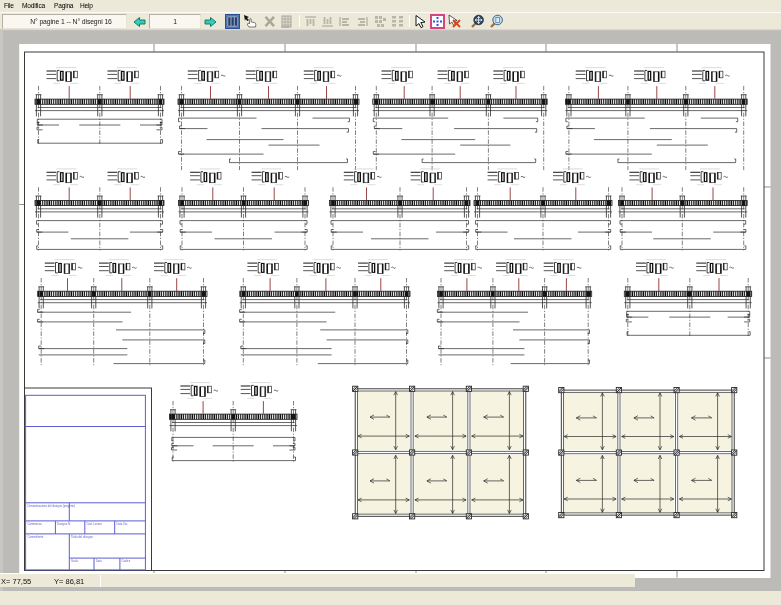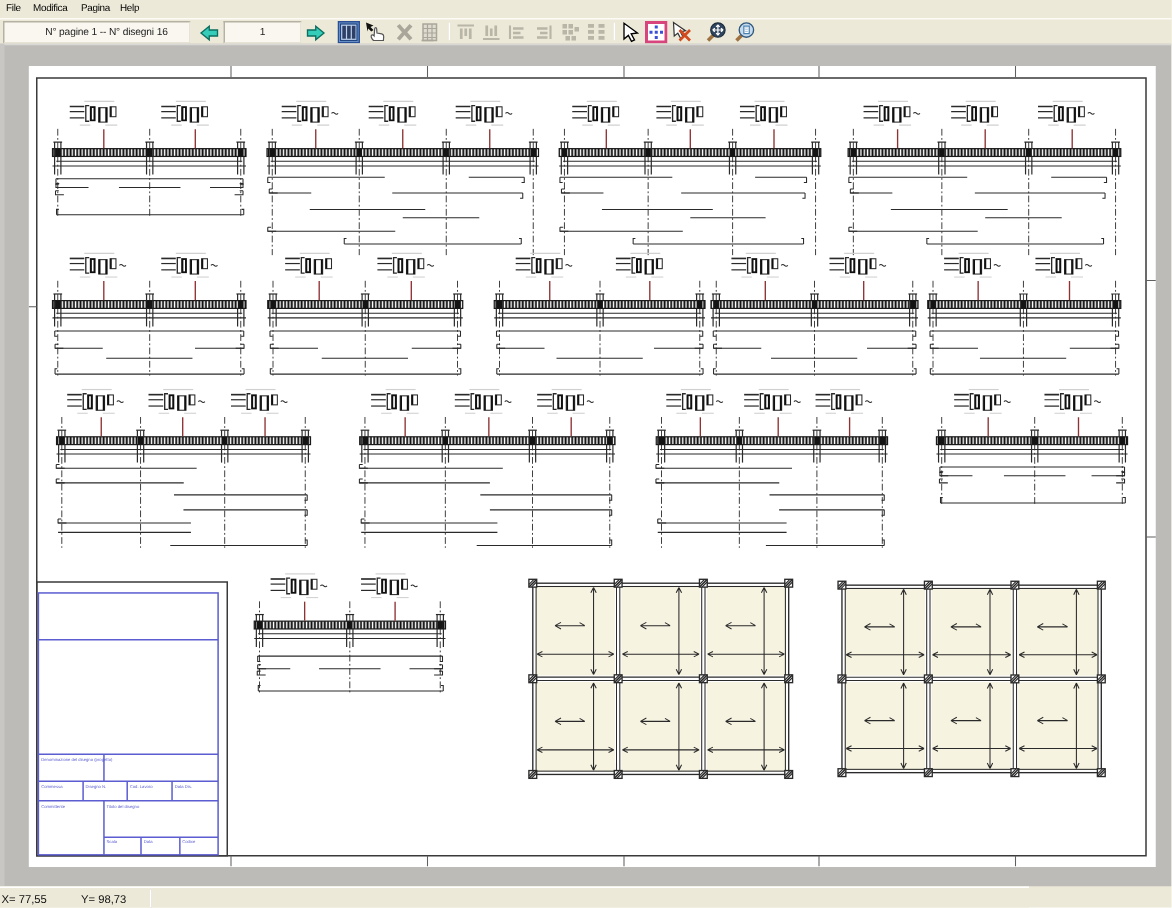--- a/index.html
+++ b/index.html
@@ -1,20 +1,20 @@
 <!DOCTYPE html>
 <html><head><meta charset="utf-8"><style>
 * { margin:0; padding:0; box-sizing:border-box; }
 body { width:781px; height:605px; font-family:"Liberation Sans", sans-serif; overflow:hidden; background:#ece9d8; }
 #menubar { position:absolute; left:0; top:0; width:781px; height:12px; background:#ece9d8; font-size:6.6px; letter-spacing:-0.2px; color:#000; }
 #menubar span { position:absolute; top:2px; }
 #toolbar { position:absolute; left:0; top:12px; width:781px; height:17px; background:#ece9d8; border-top:1px solid #fcfbf6; }
 #toolbar .fld { position:absolute; top:1px; height:15px; background:#f9f7ef; border:1px solid #b5b2a4; border-bottom-color:#e6e3d5; border-right-color:#e6e3d5; font-size:6.8px; letter-spacing:-0.1px; text-align:center; color:#222; }
 .tbsep { position:absolute; top:2px; width:1px; height:12px; background:#cdcaba; border-right:1px solid #fff; }
-#statusbar { position:absolute; left:0; top:591px; width:686px; height:14px; background:#ece9d8; border-top:1px solid #fff; font-size:7.5px; color:#111; }
+#statusbar { position:absolute; left:0; top:573px; width:635px; height:14px; background:#ece9d8; border-top:1px solid #fff; font-size:7.5px; color:#111; }
 #statusbar span { position:absolute; top:3px; }
 svg { position:absolute; left:0; top:29px; }
 .ico { position:absolute; top:1px; width:15px; height:15px; }
 </style></head>
 <body>
 <div id="menubar">
     <span style="left:4px">File</span>
     <span style="left:22px">Modifica</span>
     <span style="left:54px">Pagina</span>
     <span style="left:80px">Help</span>
@@ -1475,15 +1475,15 @@
     </g>
 <g>
       <rect x="731.6" y="512.5" width="5.2" height="5.2" fill="#fff" stroke="#2a2a2a" stroke-width="0.9"></rect>
       <line x1="731.8" y1="517.5" x2="736.6" y2="512.7" stroke="#2a2a2a" stroke-width="1.0"></line>
       <line x1="731.7" y1="515.9" x2="735.0" y2="512.6" stroke="#2a2a2a" stroke-width="0.8"></line>
       <line x1="733.4" y1="517.6" x2="736.7" y2="514.3" stroke="#2a2a2a" stroke-width="0.8"></line>
     </g>
 </svg>
 <div id="statusbar">
     <span style="left:1px">X= 77,55</span>
-    <span style="left:54px">Y= 98,73</span>
+    <span style="left:54px">Y= 86,81</span>
     <span style="left:100px; top:1px; width:1px; height:12px; background:#b9b6aa; border-right:1px solid #fff;"></span>
   </div>
 
 </body></html>

